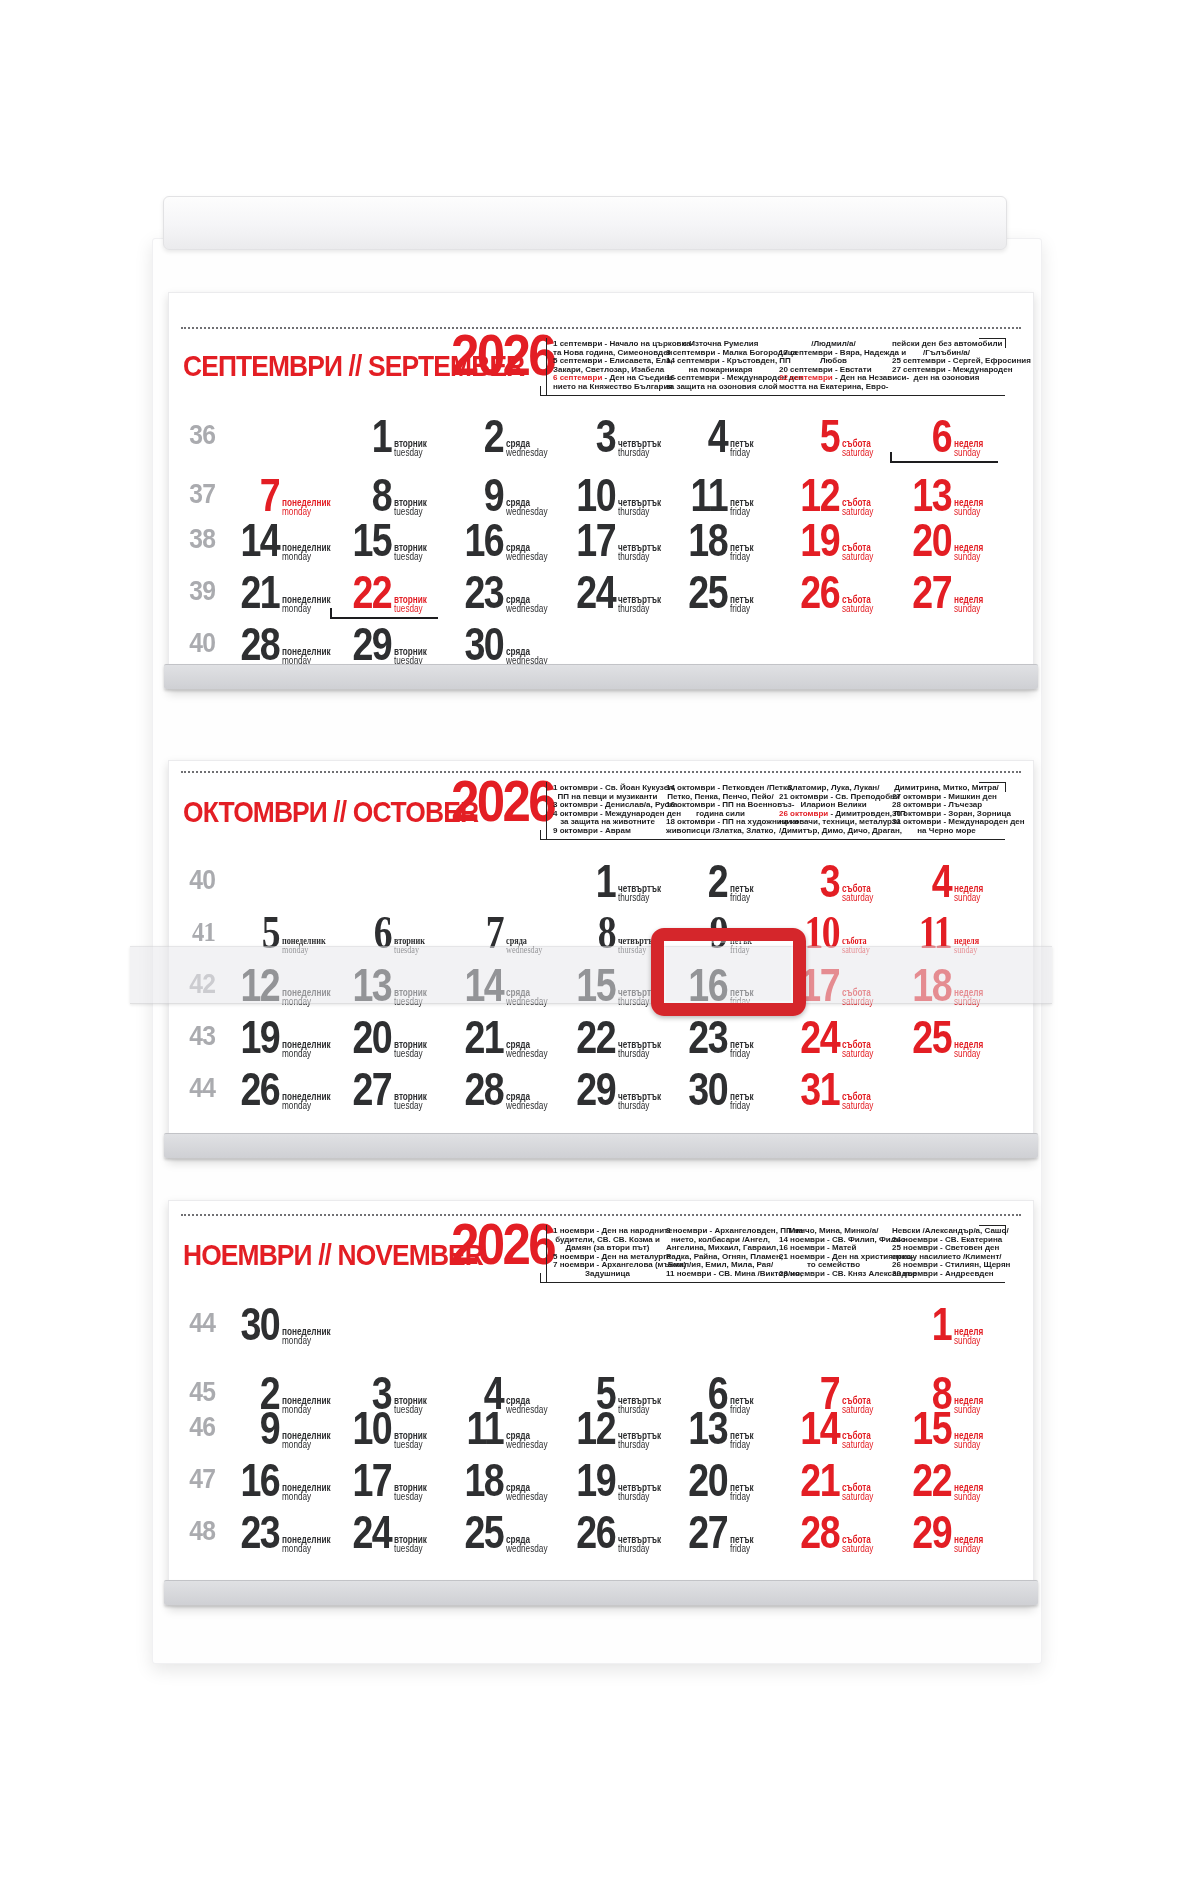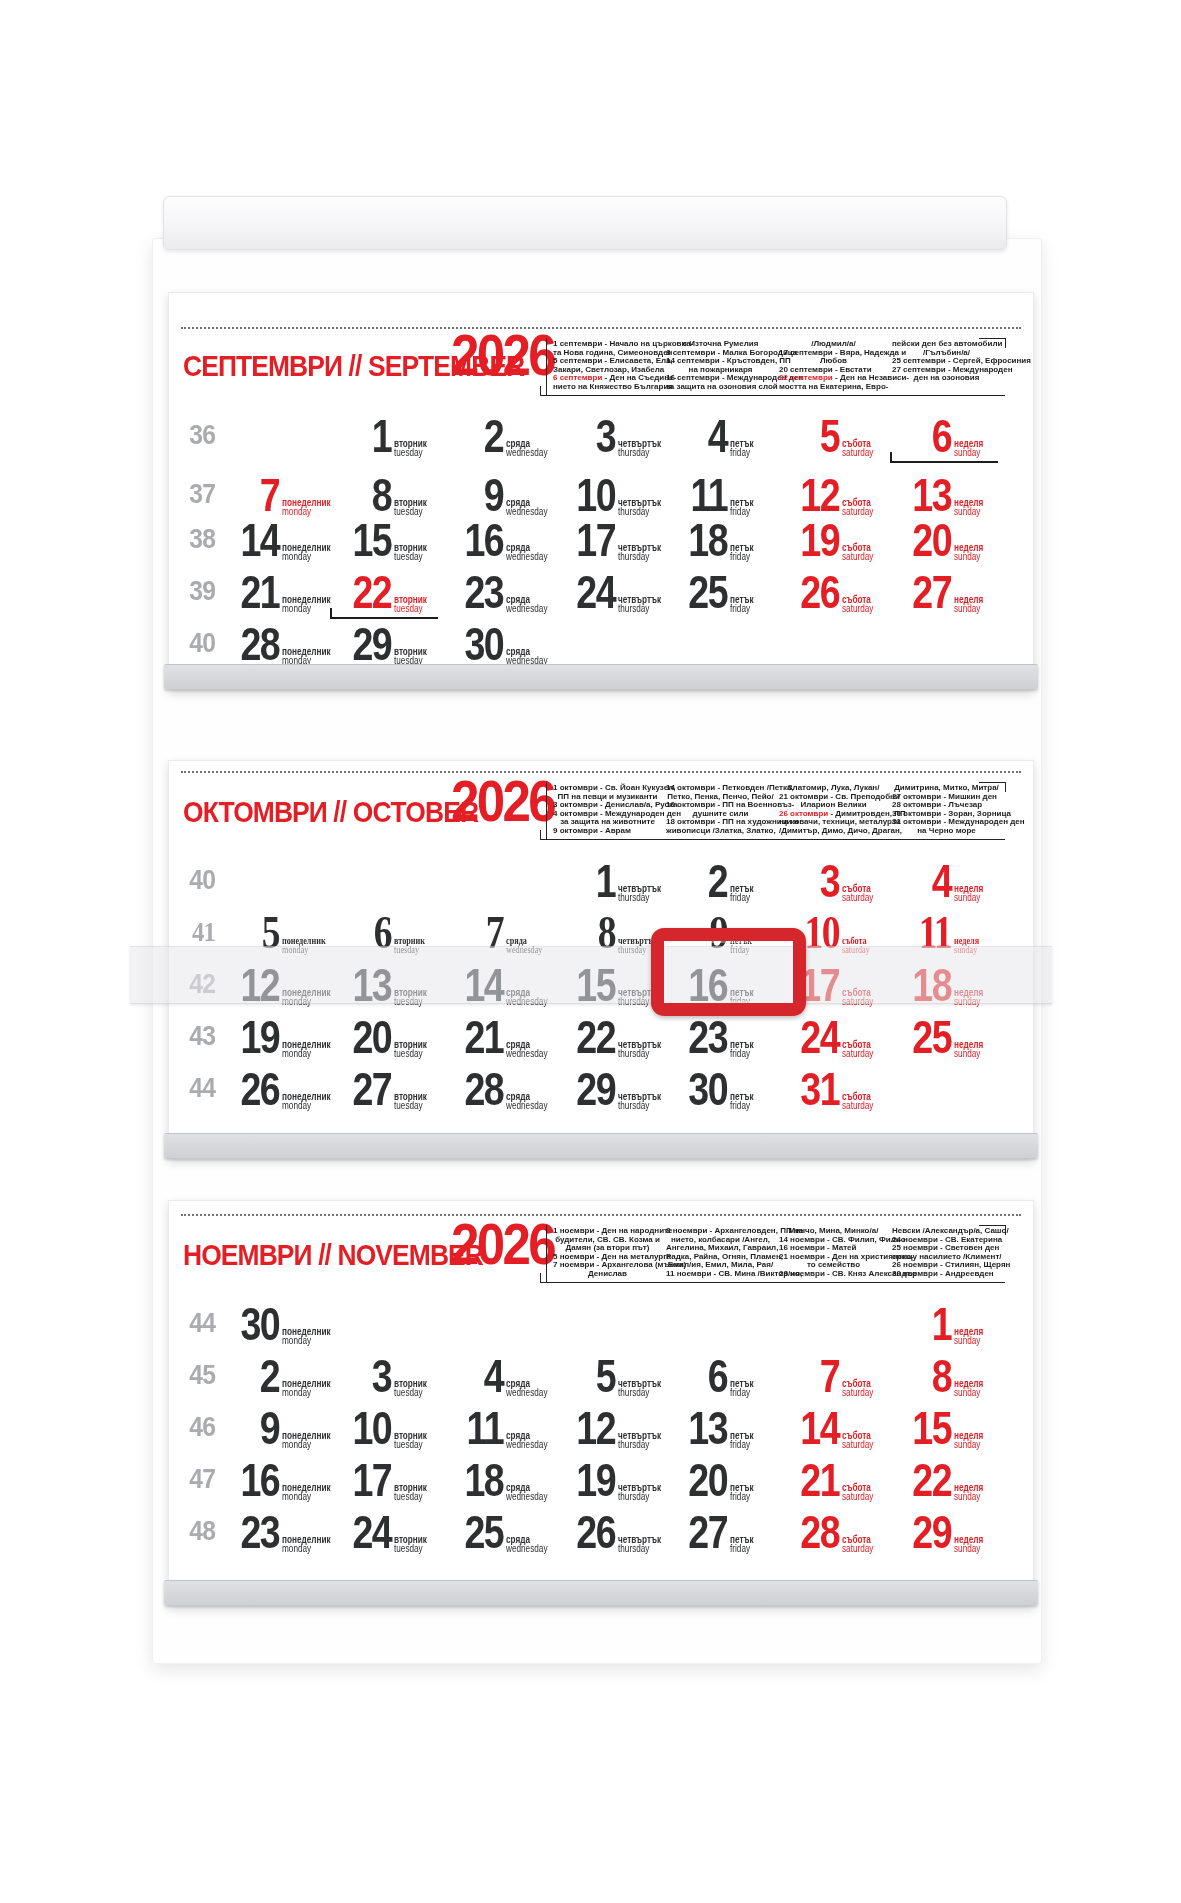--- a/index.html
+++ b/index.html
@@ -354,21 +354,21 @@
             <div class="ndl ctr">ПП на певци и музиканти</div>
             <div class="ndl">3 октомври - Денислав/а, Руска</div>
             <div class="ndl">4 октомври - Международен ден</div>
             <div class="ndl ctr">за защита на животните</div>
             <div class="ndl">9 октомври - Аврам</div>
           </div>
           <div class="ndcol">
             <div class="ndl">14 октомври - Петковден /Петка,</div>
             <div class="ndl ctr">Петко, Пенка, Пенчо, Пейо/</div>
             <div class="ndl">16 октомври - ПП на Военновъз-</div>
-            <div class="ndl ctr">душните сили</div>
+            <div class="ndl ctr">година сили</div>
             <div class="ndl">18 октомври - ПП на художници и</div>
             <div class="ndl ctr">живописци /Златка, Златко,</div>
           </div>
           <div class="ndcol">
             <div class="ndl ctr">Златомир, Лука, Лукан/</div>
             <div class="ndl">21 октомври - Св. Преподобни</div>
             <div class="ndl ctr">Иларион Велики</div>
             <div class="ndl"><span class="ndred">26 октомври</span> - Димитровден, ПП</div>
             <div class="ndl ctr">на ковачи, техници, металурзи</div>
             <div class="ndl ctr">/Димитър, Димо, Дичо, Драган,</div>
@@ -625,21 +625,21 @@
     <div class="mtitle">НОЕМВРИ // NOVEMBER</div>
     <div class="myear">2026</div>
     <div class="nd">
         <div class="ndcols">
           <div class="ndcol">
             <div class="ndl">1 ноември - Ден на народните</div>
             <div class="ndl ctr">будители, СВ. СВ. Козма и</div>
             <div class="ndl ctr">Дамян (за втори път)</div>
             <div class="ndl">5 ноември - Ден на металурга</div>
             <div class="ndl">7 ноември - Архангелова (мъжка)</div>
-            <div class="ndl ctr">Денислав</div>
+            <div class="ndl ctr">Задушница</div>
           </div>
           <div class="ndcol">
             <div class="ndl">8 ноември - Архангеловден, ПП на</div>
             <div class="ndl ctr">нието, колбасари /Ангел,</div>
             <div class="ndl ctr">Ангелина, Михаил, Гавраил,</div>
             <div class="ndl ctr">Радка, Райна, Огнян, Пламен,</div>
             <div class="ndl ctr">Емил/ия, Емил, Мила, Рая/</div>
             <div class="ndl">11 ноември - СВ. Мина /Виктор/ия,</div>
           </div>
           <div class="ndcol">
@@ -671,21 +671,21 @@
             </span>
           </div>
           <div class="day red" style="left: 724px;">
             <span class="dnum">1</span>
             <span class="dlbl">
               <span class="bg">неделя</span>
               <span class="en">sunday</span>
             </span>
           </div>
         </div>
-        <div class="wrow" style="top: 52px;">
+        <div class="wrow" style="top: 69px;">
           <div class="wnum">45</div>
           <div class="day" style="left: 52px;">
             <span class="dnum">2</span>
             <span class="dlbl">
               <span class="bg">понеделник</span>
               <span class="en">monday</span>
             </span>
           </div>
           <div class="day" style="left: 164px;">
             <span class="dnum">3</span>

